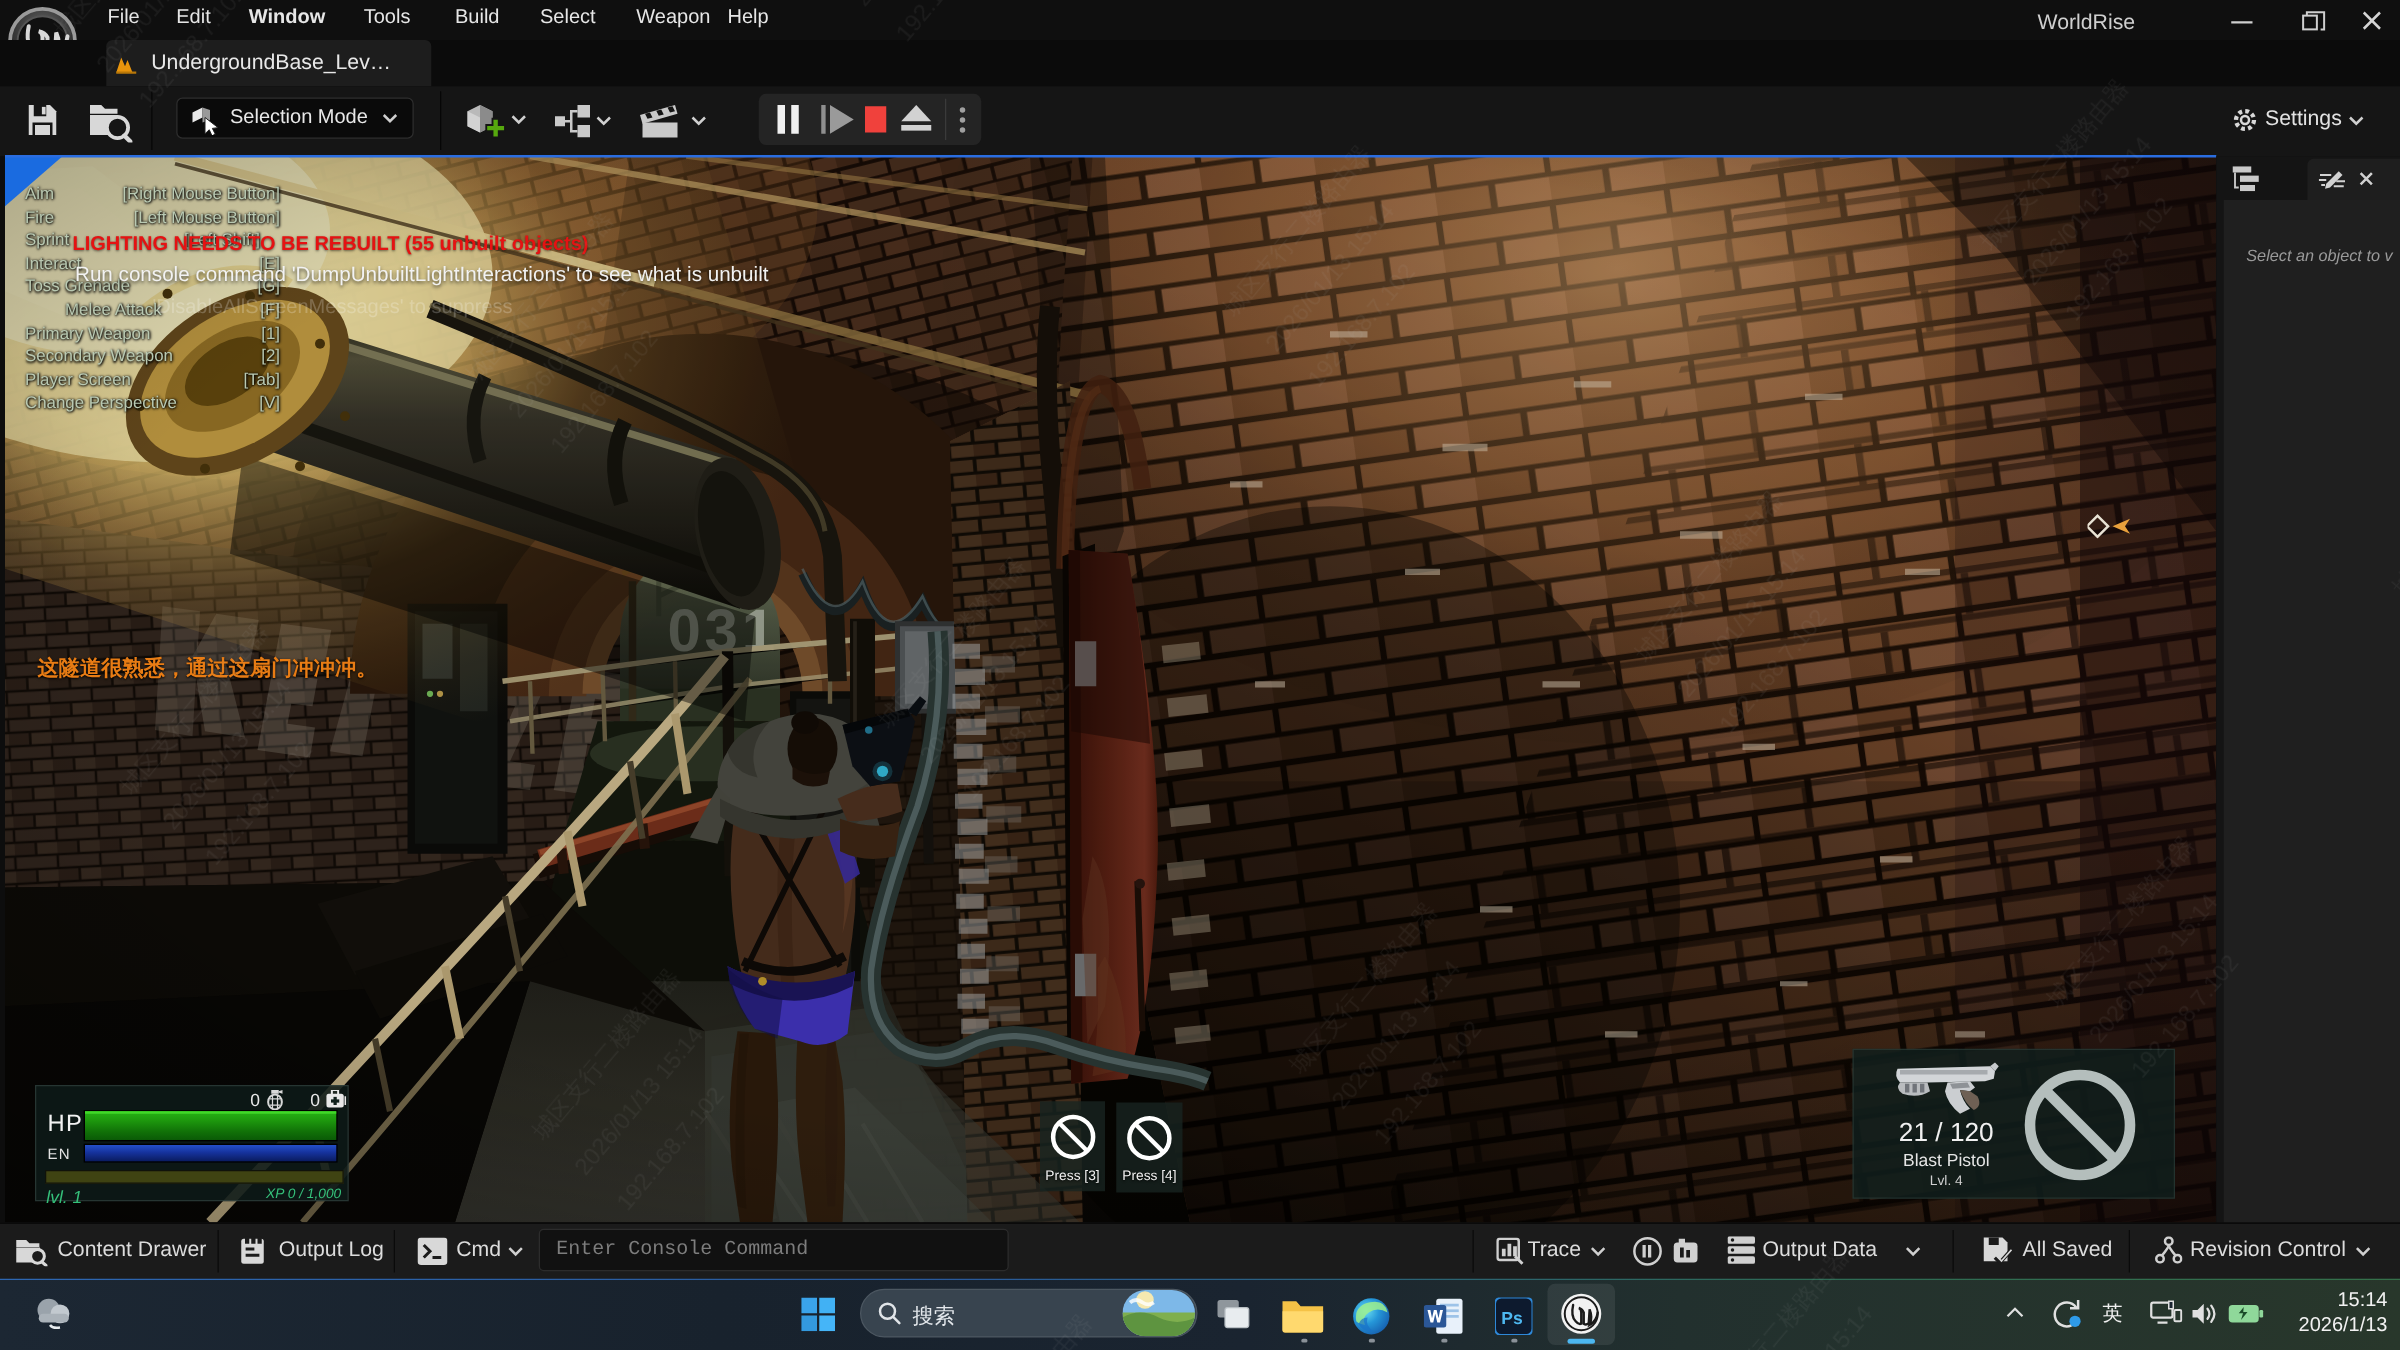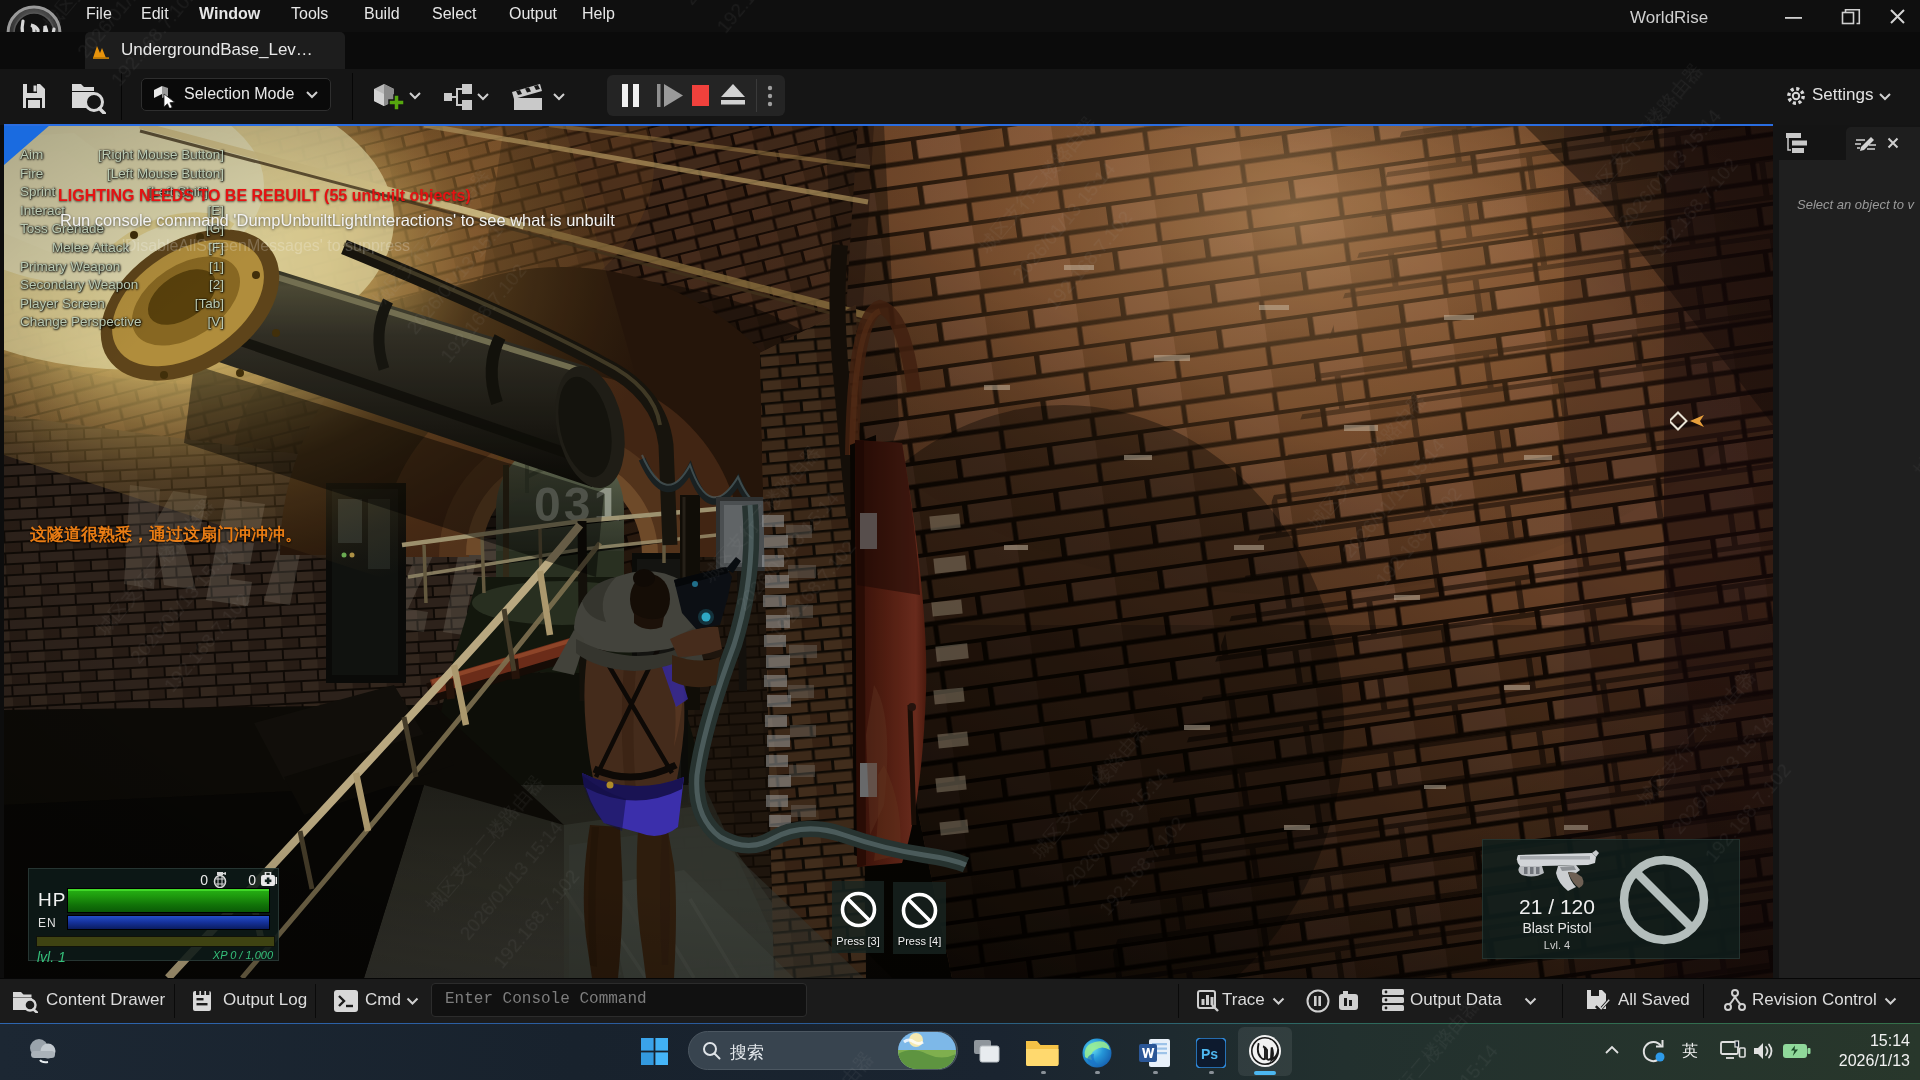--- a/index.html
+++ b/index.html
@@ -27,21 +27,21 @@
     <circle cx="28" cy="29" r="26" fill="url(#ulogo)" stroke="#9a9a9a" stroke-width="3"></circle>
     <circle cx="28" cy="29" r="20" fill="#101010" stroke="#555" stroke-width="1.5"></circle>
     <path d="M17 17 q-3 14 4 20 q4 4 7 2 l0 -13 q0 -4 -3 -5 q5 1 7 5 l0 13 q3 2 6 -1 l1 -16 q4 9 0 17 q8 -4 9 -14" fill="none" stroke="#d8d8d8" stroke-width="3.2" stroke-linecap="round"></path>
   </svg>
   <div class="menuitem" style="left:86px;">File</div>
   <div class="menuitem" style="left:141px;">Edit</div>
   <div class="menuitem" style="left:199px;font-weight:bold;">Window</div>
   <div class="menuitem" style="left:291px;">Tools</div>
   <div class="menuitem" style="left:364px;">Build</div>
   <div class="menuitem" style="left:432px;">Select</div>
-  <div class="menuitem" style="left:509px;">Output</div>
+  <div class="menuitem" style="left:509px;">Weapon</div>
   <div class="menuitem" style="left:582px;">Help</div>
   <div class="abs" style="left:1630px;top:8px;color:#cfcfcf;font-size:17px;">WorldRise</div>
 
   <svg class="abs" style="left:1779px;top:6px;" width="141" height="22" viewBox="0 0 141 22">
     <rect x="6" y="11" width="17" height="1.8" fill="#cfcfcf"></rect>
     <rect x="63.5" y="6.5" width="11" height="11" fill="none" stroke="#cfcfcf" stroke-width="1.6"></rect>
     <path d="M66.5 6.5 v-2.8 h13.8 v13.8 h-2.8" fill="none" stroke="#cfcfcf" stroke-width="1.6"></path>
     <path d="M112 4 l13 13 M125 4 l-13 13" stroke="#d4d4d4" stroke-width="2"></path>
   </svg>
 

